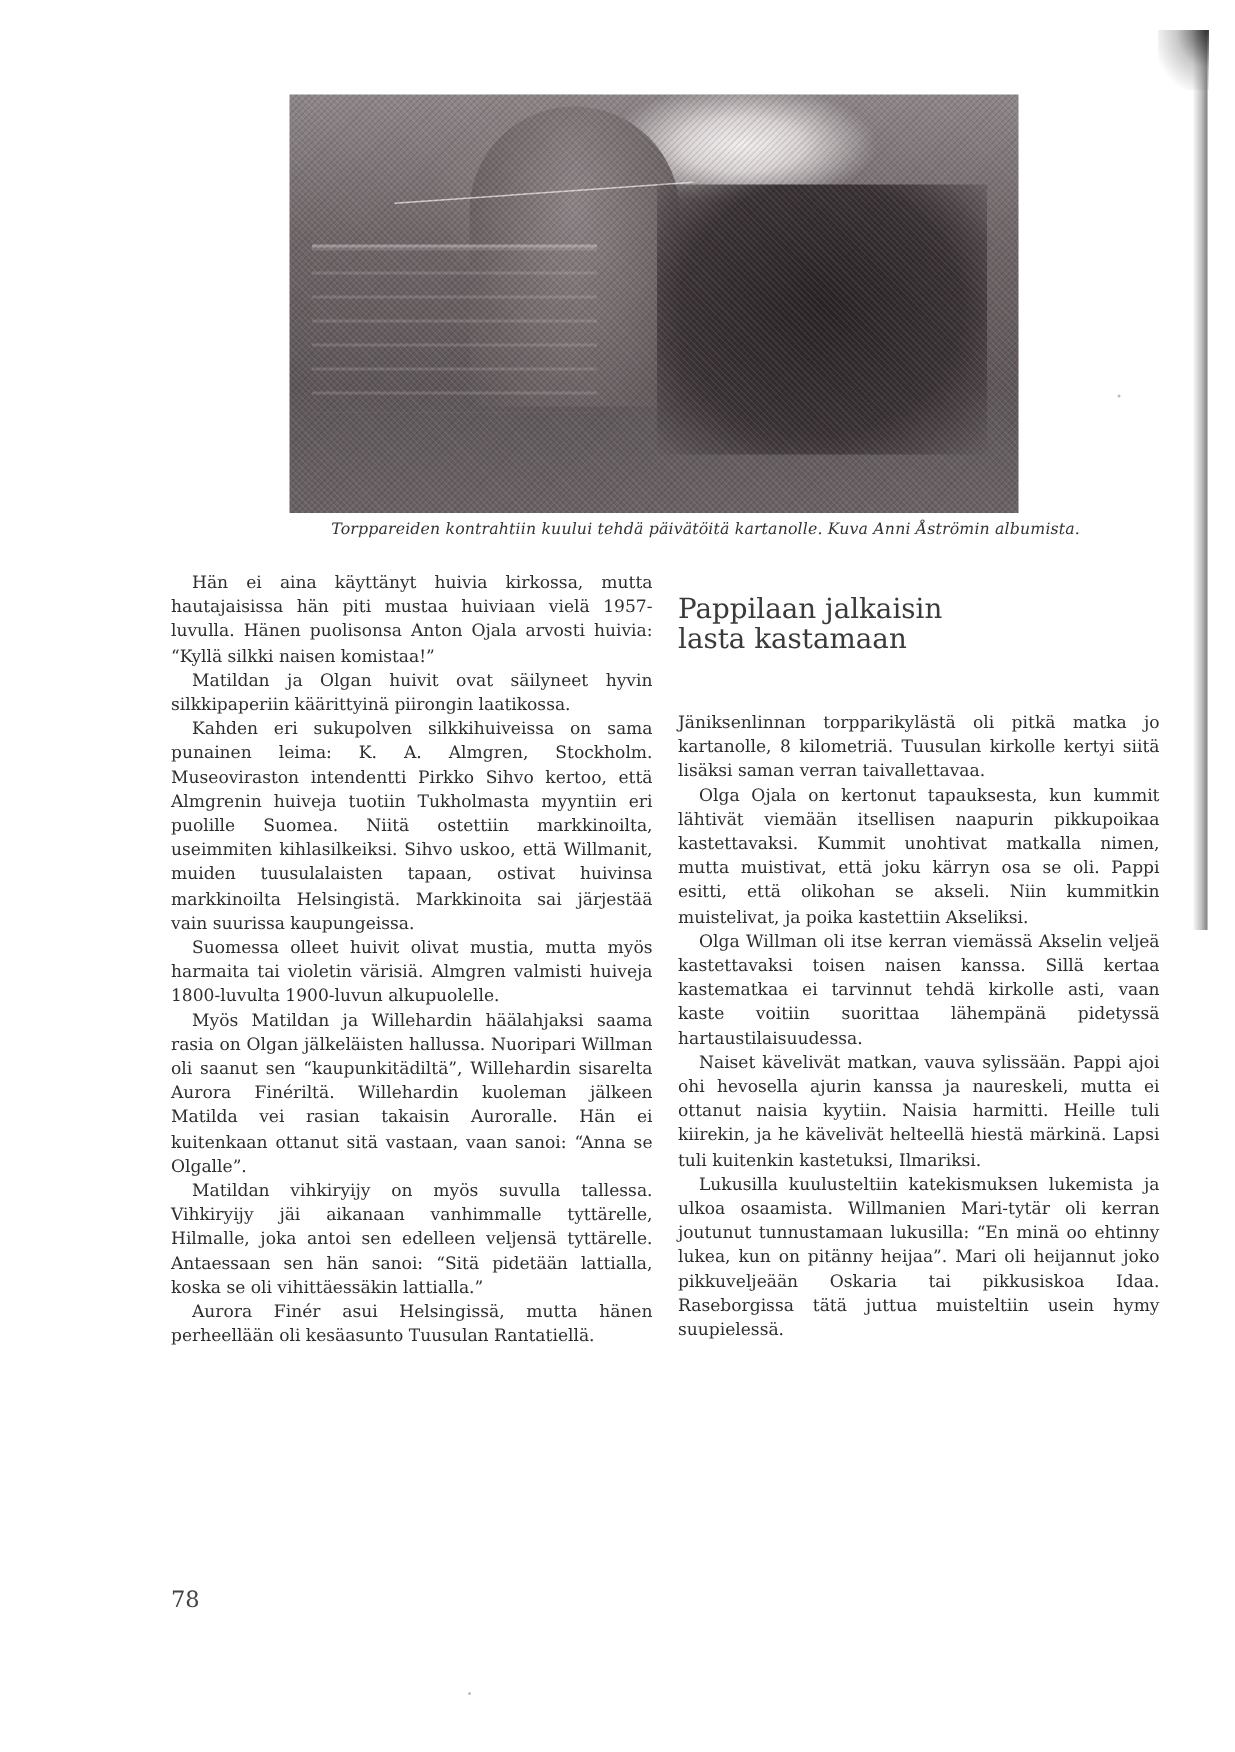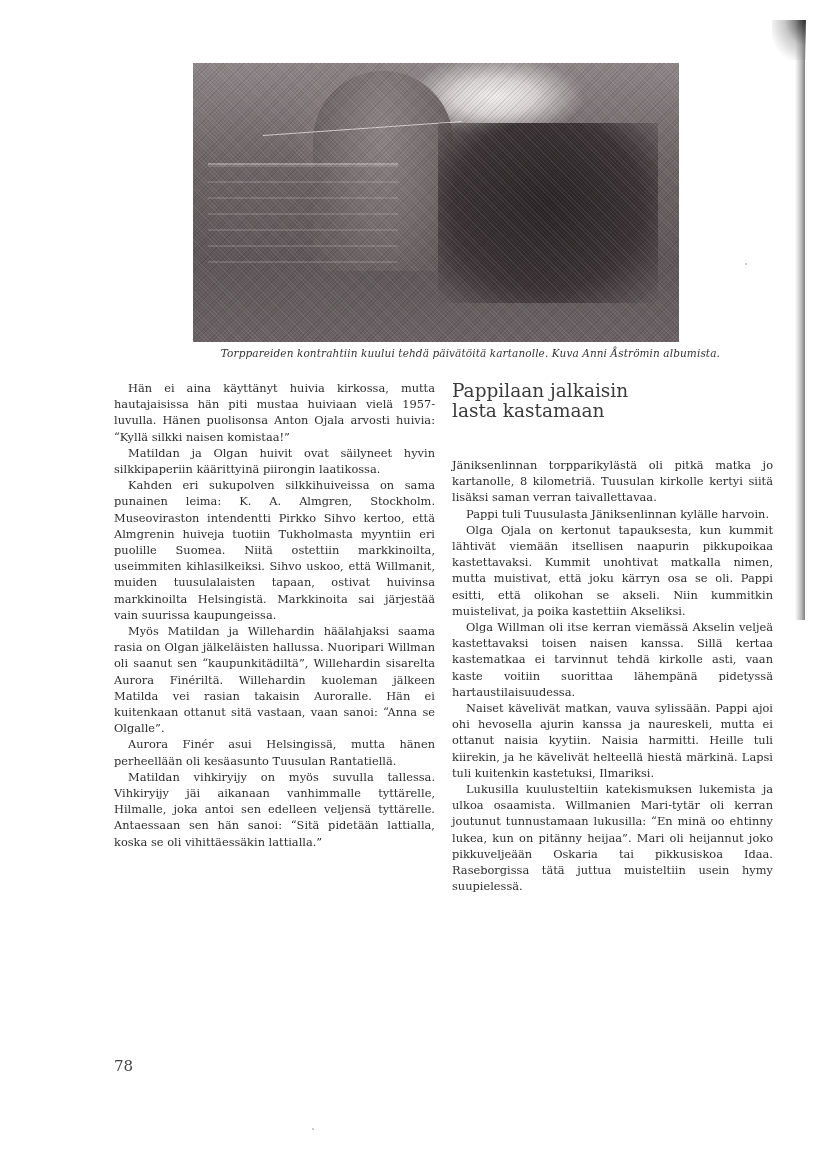--- a/index.html
+++ b/index.html
@@ -59,21 +59,21 @@
     font-size: 11.4px; line-height: 16.2px; color: #2e2e2e; text-align: justify;
   }
   .col-left { left: 114px; }
   .col-right { left: 452px; }
   .col p { margin: 0; text-indent: 14px; hyphens: manual; }
   .col p.noindent { text-indent: 0; }
   .heading {
     font-family: "DejaVu Serif", serif; font-weight: normal; font-size: 18.5px; line-height: 20px;
     color: #3a3a3a; margin: 0 0 36px 0;
   }
-  .col-right .heading { margin-top: 1px; }
+  .col-right .heading { margin-top: 17px; }
   .page-number {
     position: absolute; left: 114px; top: 1057px; font-size: 15px; color: #444; text-align: center;
   }
   .dot { position: absolute; width: 2px; height: 2px; background: #bbb; border-radius: 1px; }
 </style>
 </head>
 <body>
 
 <div class="scan-edge"></div>
 <div class="scan-edge-top"></div>
@@ -84,32 +84,32 @@
   <div class="rein"></div>
   <div class="horse"></div>
 </div>
 
 <div class="caption">Torppareiden kontrahtiin kuului tehdä päivätöitä kartanolle. Kuva Anni Åströmin albumista.</div>
 
 <div class="col col-left">
   <p>Hän ei aina käyttänyt huivia kirkossa, mutta hautajaisissa hän piti mustaa huiviaan vielä 1957-luvulla. Hänen puolisonsa Anton Ojala arvosti huivia: “Kyllä silkki naisen komistaa!”</p>
   <p>Matildan ja Olgan huivit ovat säilyneet hyvin silkkipaperiin käärittyinä piirongin laatikossa.</p>
   <p>Kahden eri sukupolven silkkihuiveissa on sama punainen leima: K. A. Almgren, Stockholm. Museoviraston intendentti Pirkko Sihvo kertoo, että Almgrenin huiveja tuotiin Tukholmasta myyntiin eri puolille Suomea. Niitä ostettiin markkinoilta, useimmiten kihlasilkeiksi. Sihvo uskoo, että Willmanit, muiden tuusulalaisten tapaan, ostivat huivinsa markkinoilta Helsingistä. Markkinoita sai järjestää vain suurissa kaupungeissa.</p>
+  <p>Suomessa olleet huivit olivat mustia, mutta myös harmaita tai violetin värisiä. Almgren valmisti huiveja 1800-luvulta 1900-luvun alkupuolelle.</p>
   <p>Myös Matildan ja Willehardin häälahjaksi saama rasia on Olgan jälkeläisten hallussa. Nuoripari Willman oli saanut sen “kaupunkitädiltä”, Willehardin sisarelta Aurora Finériltä. Willehardin kuoleman jälkeen Matilda vei rasian takaisin Auroralle. Hän ei kuitenkaan ottanut sitä vastaan, vaan sanoi: “Anna se Olgalle”.</p>
+  <p>Matildan vihkiryijy on myös suvulla tallessa. Vihkiryijy jäi aikanaan vanhimmalle tyttärelle, Hilmalle, joka antoi sen edelleen veljensä tyttärelle. Antaessaan sen hän sanoi: “Sitä pidetään lattialla, koska se oli vihittäessäkin lattialla.”</p>
   <p>Aurora Finér asui Helsingissä, mutta hänen perheellään oli kesäasunto Tuusulan Rantatiellä.</p>
-  <p>Matildan vihkiryijy on myös suvulla tallessa. Vihkiryijy jäi aikanaan vanhimmalle tyttärelle, Hilmalle, joka antoi sen edelleen veljensä tyttärelle. Antaessaan sen hän sanoi: “Sitä pidetään lattialla, koska se oli vihittäessäkin lattialla.”</p>
 </div>
 
 <div class="col col-right">
   <h2 class="heading">
     <span>Pappilaan jalkaisin</span><br>
     <span>lasta kastamaan</span>
   </h2>
   <p class="noindent">Jäniksenlinnan torpparikylästä oli pitkä matka jo kartanolle, 8 kilometriä. Tuusulan kirkolle kertyi siitä lisäksi saman verran taivallettavaa.</p>
-  <p>Pappi tuli Tuusulasta Jäniksenlinnan kylälle harvoin.</p>
   <p>Olga Ojala on kertonut tapauksesta, kun kummit lähtivät viemään itsellisen naapurin pikkupoikaa kastettavaksi. Kummit unohtivat matkalla nimen, mutta muistivat, että joku kärryn osa se oli. Pappi esitti, että olikohan se akseli. Niin kummitkin muistelivat, ja poika kastettiin Akseliksi.</p>
   <p>Olga Willman oli itse kerran viemässä Akselin veljeä kastettavaksi toisen naisen kanssa. Sillä kertaa kastematkaa ei tarvinnut tehdä kirkolle asti, vaan kaste voitiin suorittaa lähempänä pidetyssä hartaustilaisuudessa.</p>
   <p>Naiset kävelivät matkan, vauva sylissään. Pappi ajoi ohi hevosella ajurin kanssa ja naureskeli, mutta ei ottanut naisia kyytiin. Naisia harmitti. Heille tuli kiirekin, ja he kävelivät helteellä hiestä märkinä. Lapsi tuli kuitenkin kastetuksi, Ilmariksi.</p>
   <p>Lukusilla kuulusteltiin katekismuksen lukemista ja ulkoa osaamista. Willmanien Mari-tytär oli kerran joutunut tunnustamaan lukusilla: “En minä oo ehtinny lukea, kun on pitänny heijaa”. Mari oli heijannut joko pikkuveljeään Oskaria tai pikkusiskoa Idaa. Raseborgissa tätä juttua muisteltiin usein hymy suupielessä.</p>
 </div>
 
 <div class="page-number">78</div>
 
 <div class="dot" style="left:312px;top:1128px;"></div>
 <div class="dot" style="left:745px;top:263px;"></div>

